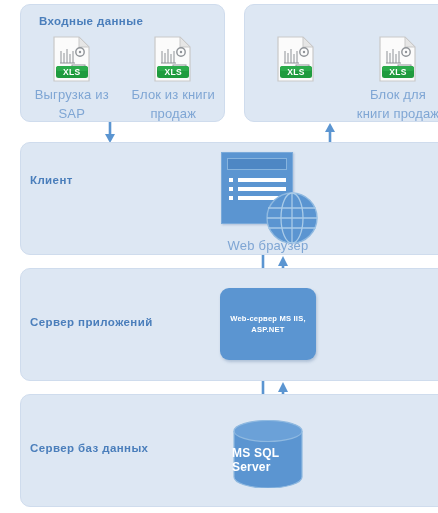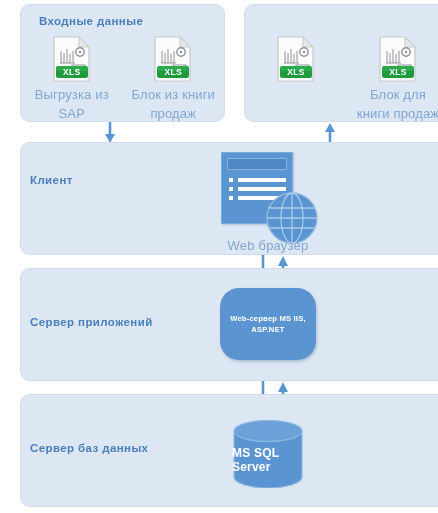--- a/index.html
+++ b/index.html
@@ -69,21 +69,21 @@
   }
   .browser-rows{position:absolute;left:7px;top:25px;right:6px;}
   .browser-row{display:flex;align-items:center;margin-bottom:5px;}
   .bullet{width:4px;height:4px;background:#ffffff;margin-right:5px;flex:0 0 auto;}
   .bar-line{height:4px;background:#ffffff;flex:1 1 auto;}
   .globe{
     position:absolute;left:48px;top:40px;width:52px;height:52px;
   }
   #node-webserver{
     left:220px;top:288px;width:96px;height:72px;
-    background:#5b95d1;border-radius:19px;
+    background:#5b95d1;border-radius:9px;
     box-shadow:1px 2px 3px rgba(90,120,160,.35);
     display:flex;align-items:center;justify-content:center;
   }
   .node-label{
     color:#ffffff;font-size:7.6px;font-weight:bold;
     text-align:center;line-height:1.5;letter-spacing:.2px;
   }
   #node-database{left:232px;top:420px;width:72px;height:68px;}
   .db-label{
     position:absolute;left:0;right:0;top:26px;

